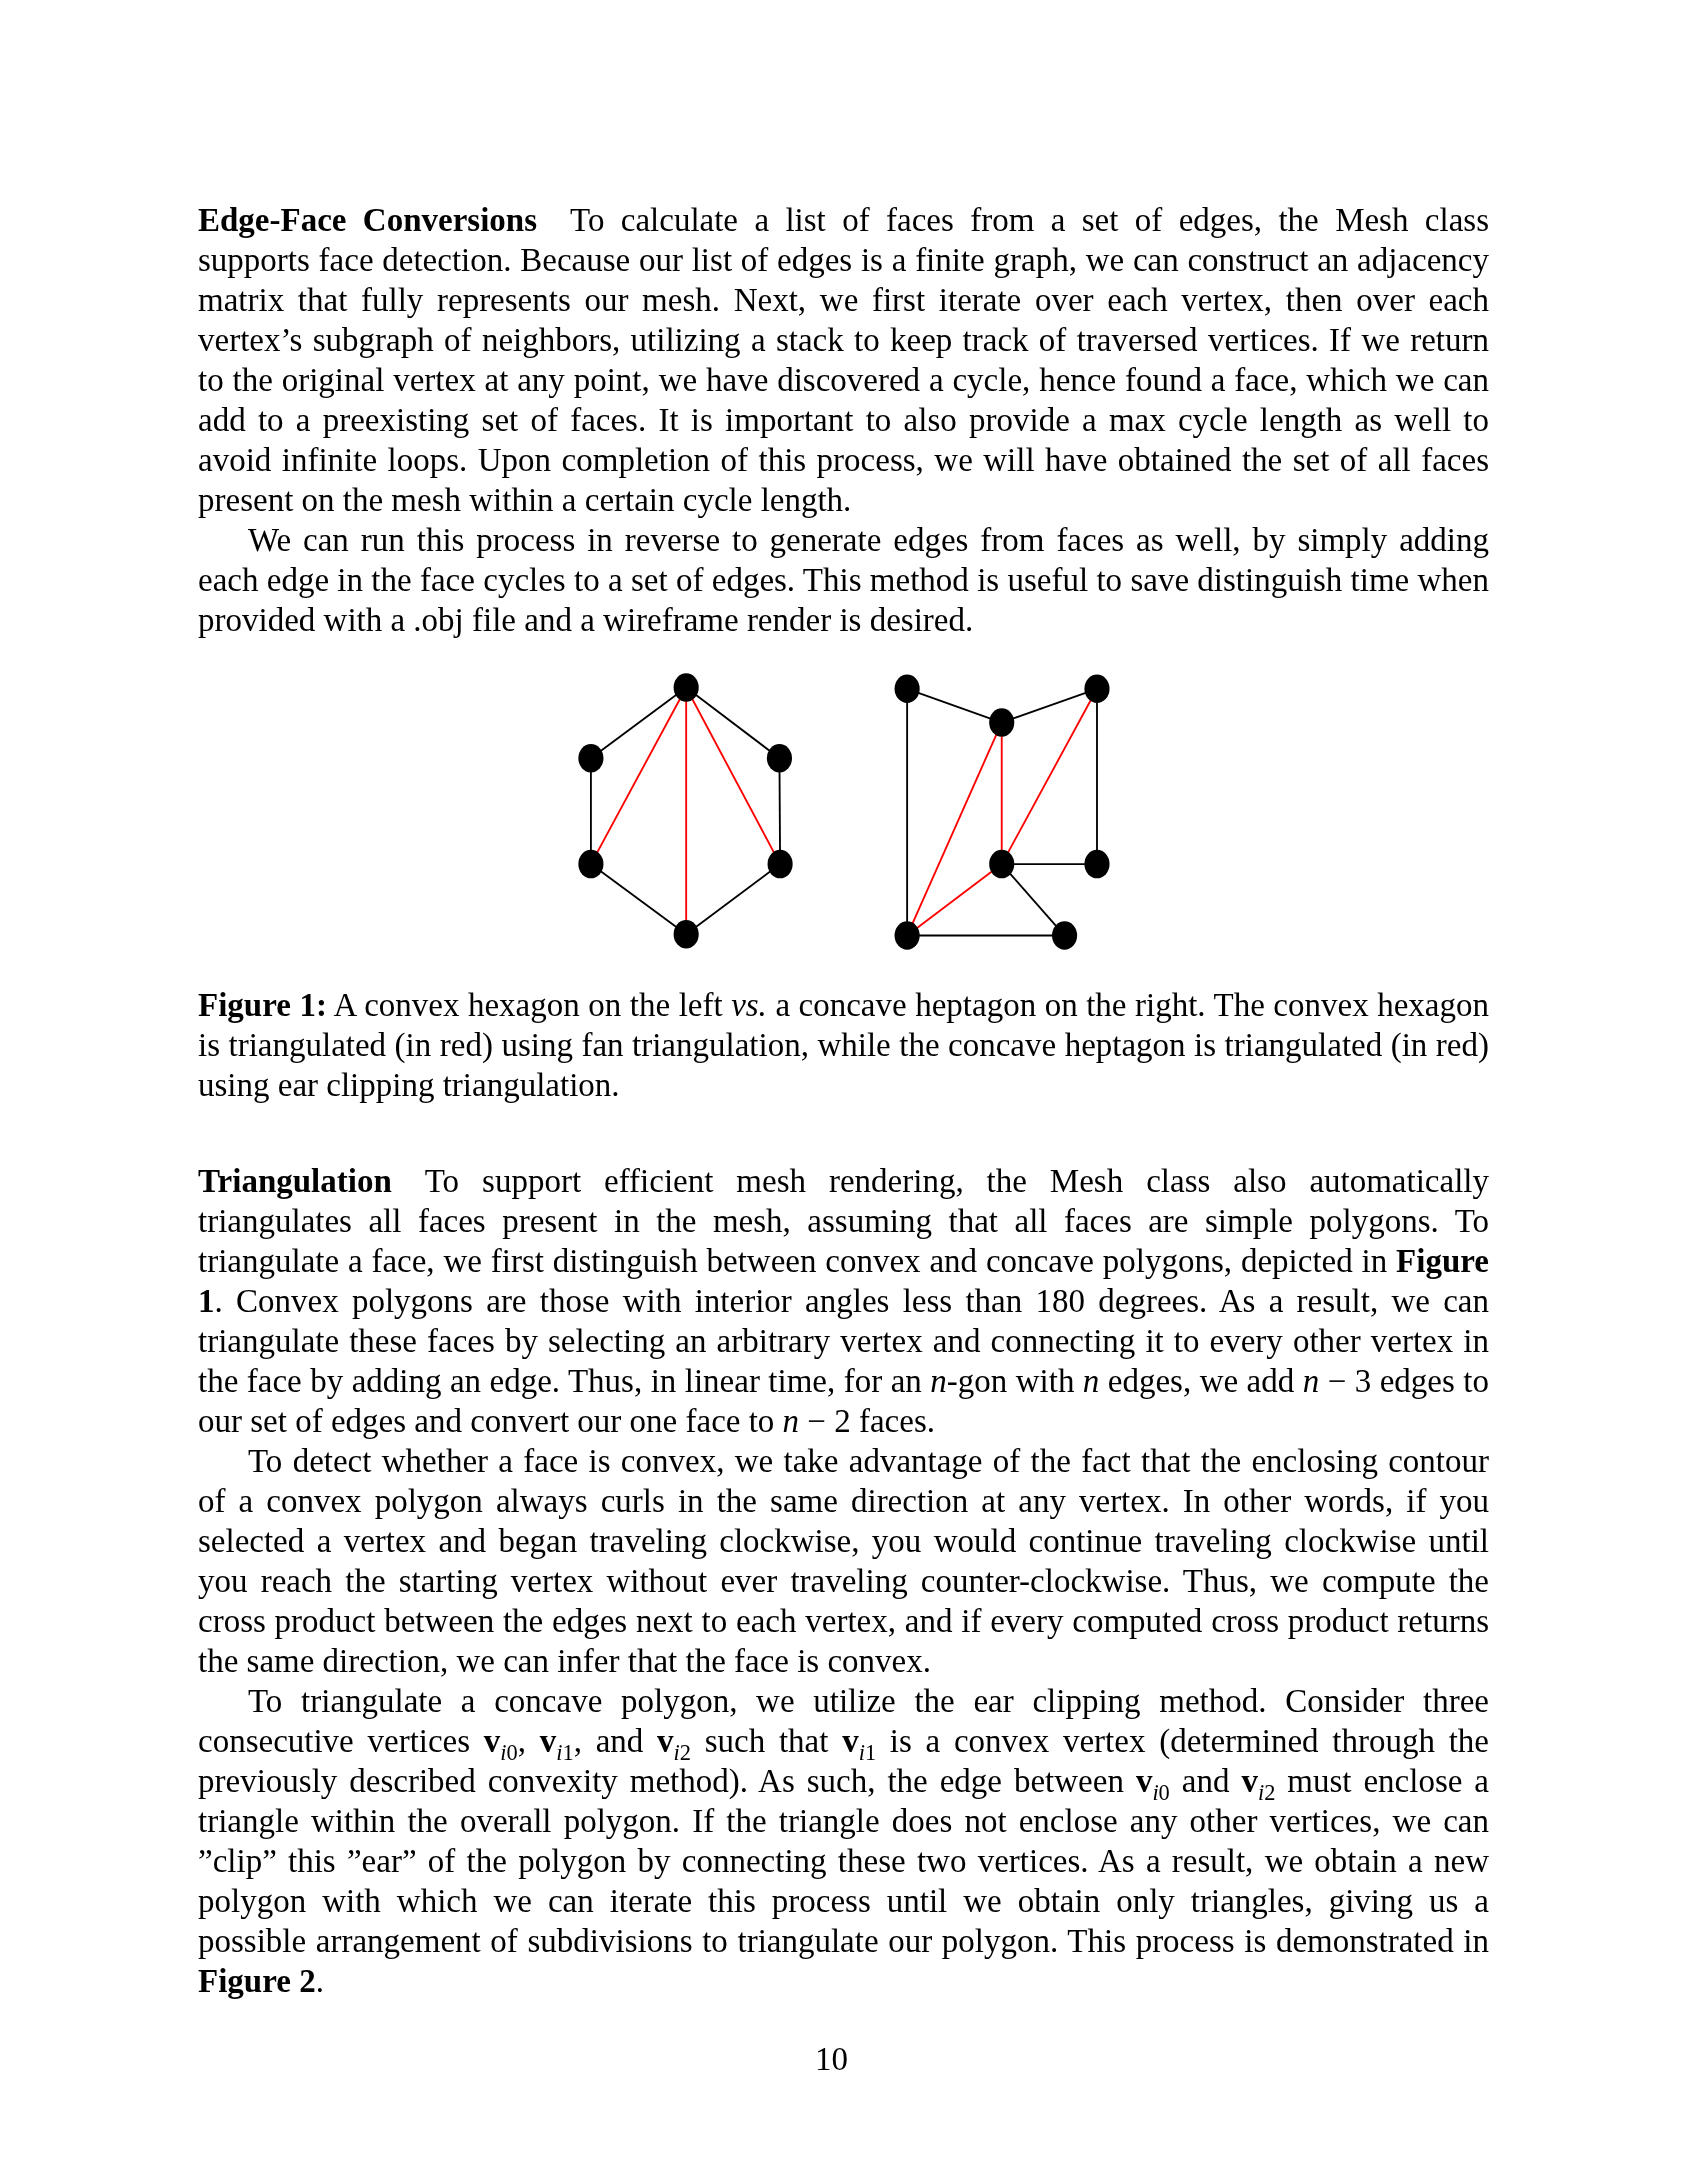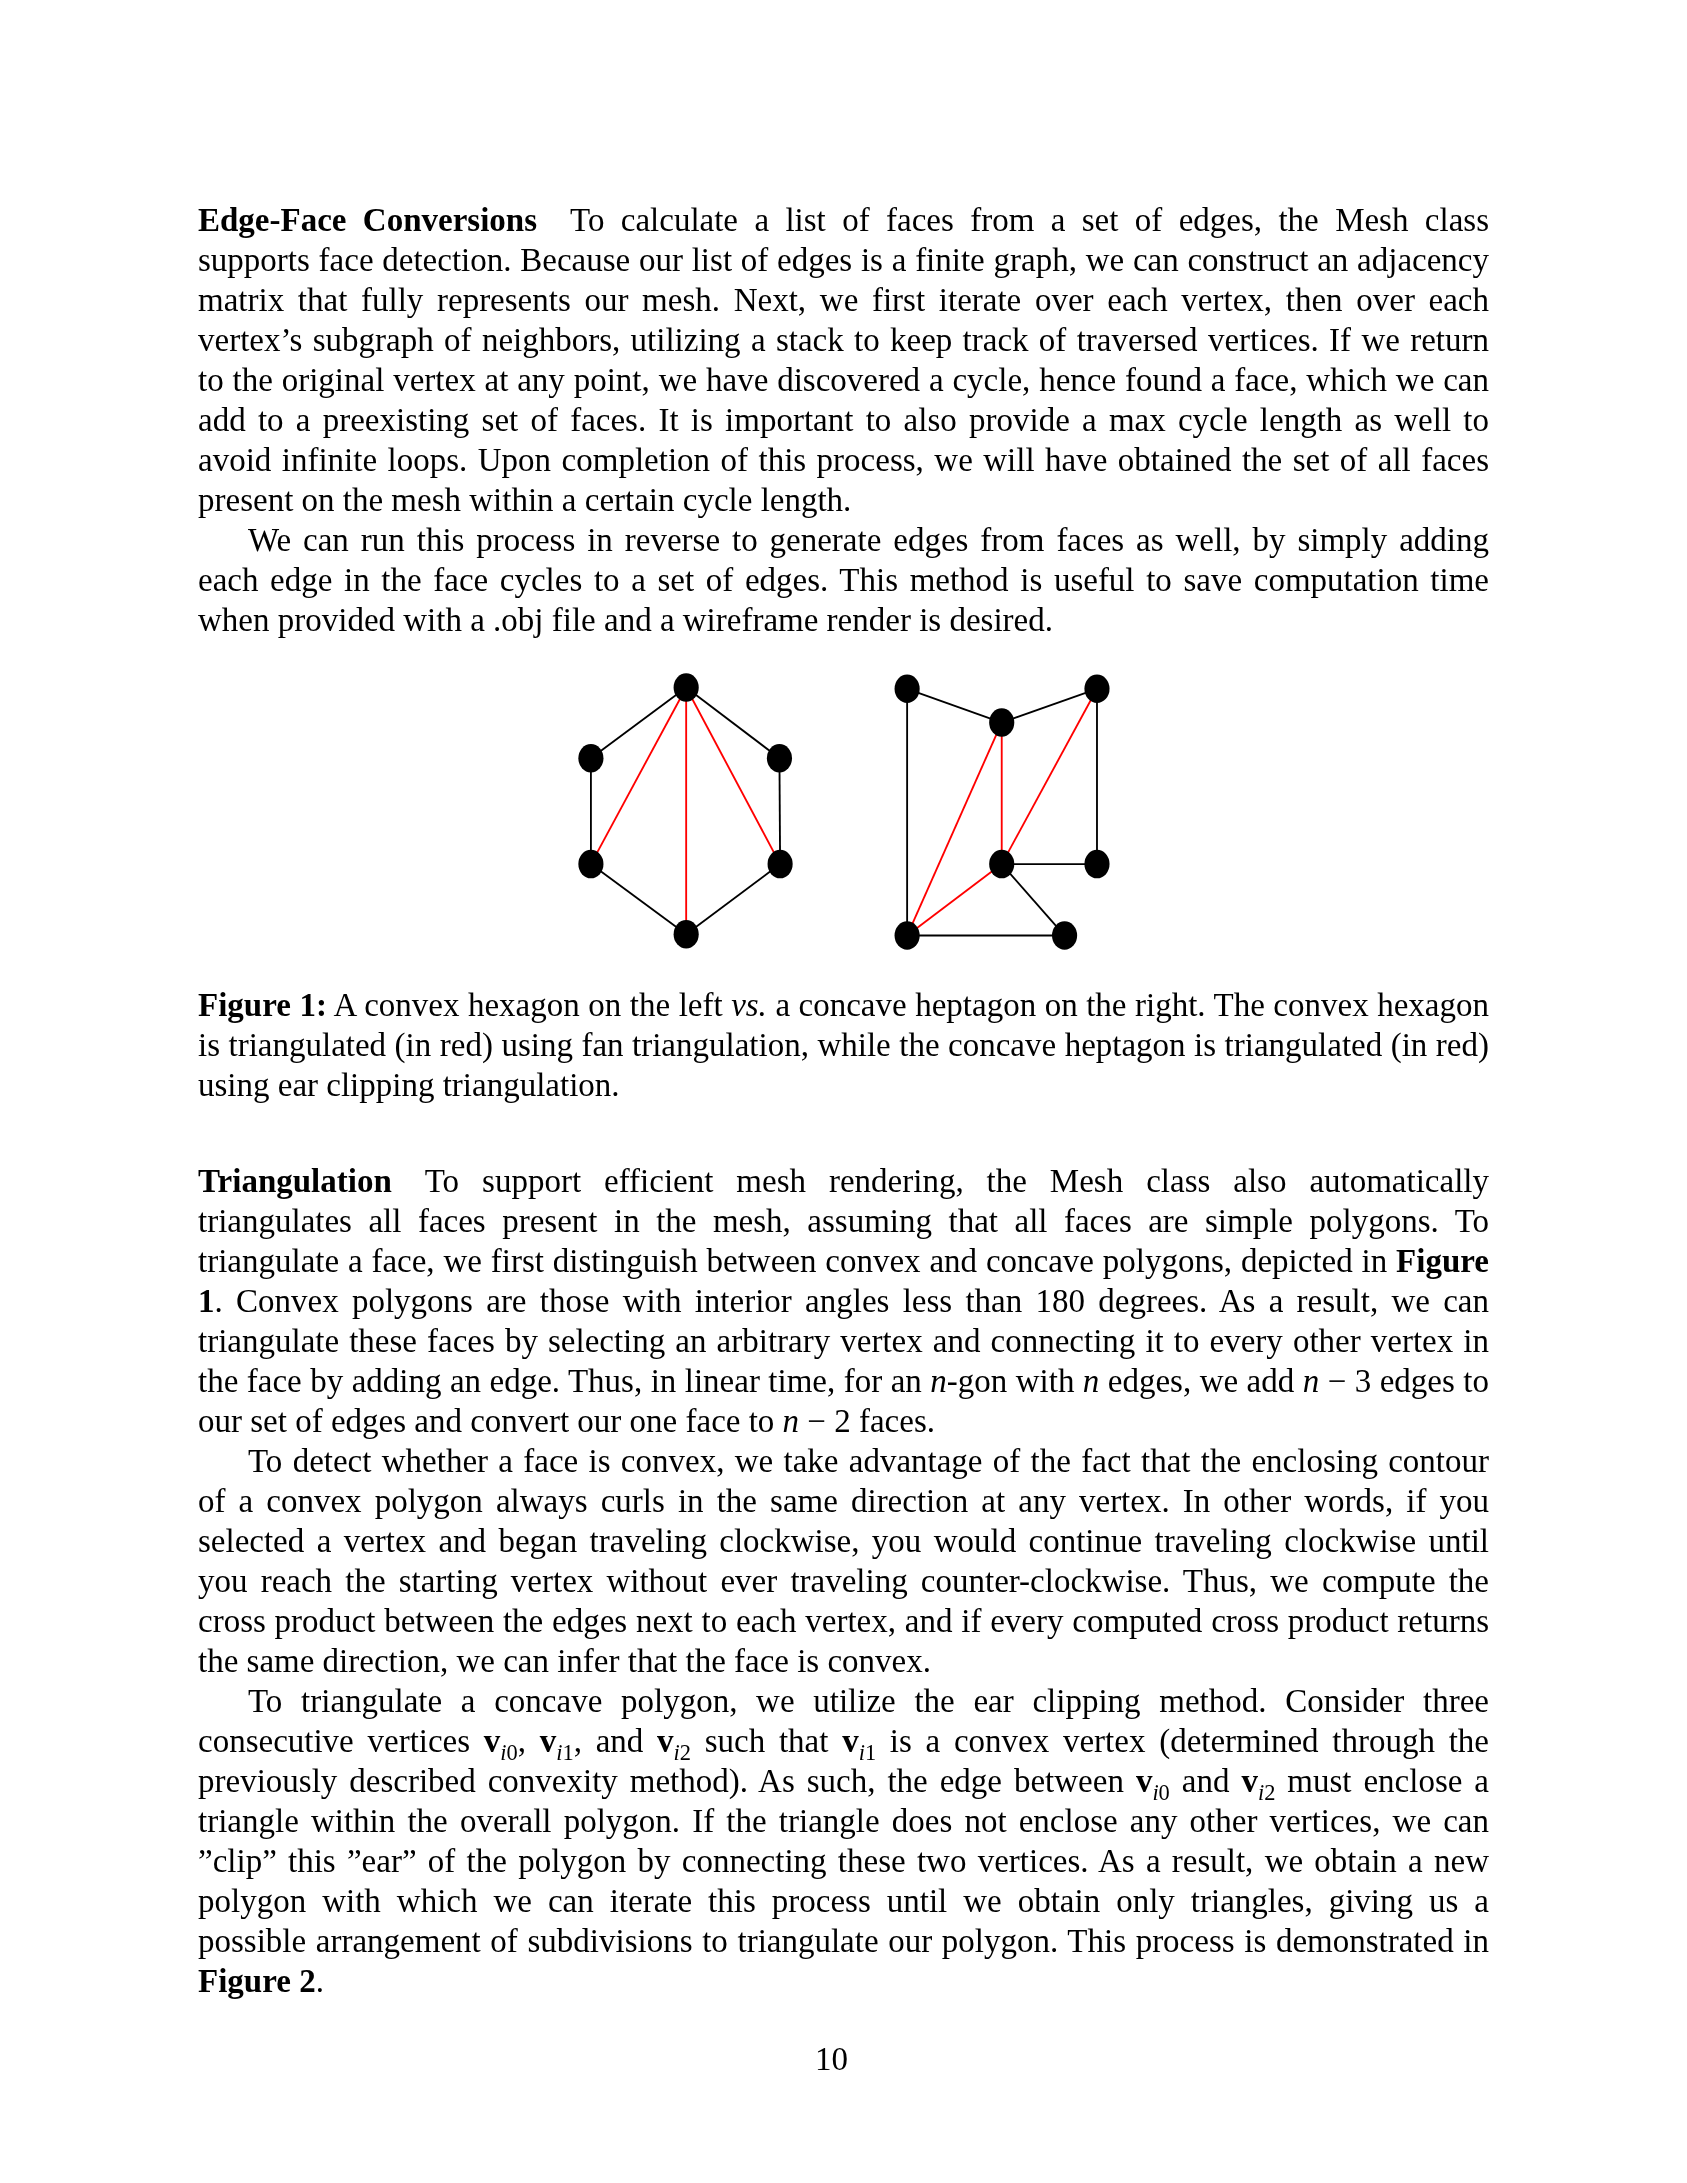--- a/index.html
+++ b/index.html
@@ -26,21 +26,21 @@
     width: 1663px; text-align: center;
   }
 </style>
 </head>
 <body>
 
 <div class="page-body">
 
   <p><span class="b">Edge-Face Conversions</span><span> To calculate a list of faces from a set of edges, the Mesh class supports face detection. Because our list of edges is a finite graph, we can construct an adjacency matrix that fully represents our mesh. Next, we first iterate over each vertex, then over each vertex’s subgraph of neighbors, utilizing a stack to keep track of traversed vertices. If we return to the original vertex at any point, we have discovered a cycle, hence found a face, which we can add to a preexisting set of faces. It is important to also provide a max cycle length as well to avoid infinite loops. Upon completion of this process, we will have obtained the set of all faces present on the mesh within a certain cycle length.</span></p>
 
-  <p class="indent"><span>We can run this process in reverse to generate edges from faces as well, by simply adding each edge in the face cycles to a set of edges. This method is useful to save computation time when provided with a .obj file and a wireframe render is desired.</span></p>
+  <p class="indent"><span>We can run this process in reverse to generate edges from faces as well, by simply adding each edge in the face cycles to a set of edges. This method is useful to save distinguish time when provided with a .obj file and a wireframe render is desired.</span></p>
 
   <div class="figure-block">
     <svg width="576" height="301" viewBox="830 1005 870 455" xmlns="http://www.w3.org/2000/svg">
         <line x1="1037" y1="1045" x2="893" y2="1152" stroke="#000000" stroke-width="2.8"></line>
         <line x1="1037" y1="1045" x2="1178" y2="1152" stroke="#000000" stroke-width="2.8"></line>
         <line x1="893" y1="1152" x2="893" y2="1312" stroke="#000000" stroke-width="2.8"></line>
         <line x1="1178" y1="1152" x2="1179" y2="1312" stroke="#000000" stroke-width="2.8"></line>
         <line x1="893" y1="1312" x2="1037" y2="1418" stroke="#000000" stroke-width="2.8"></line>
         <line x1="1179" y1="1312" x2="1037" y2="1418" stroke="#000000" stroke-width="2.8"></line>
         <line x1="1037" y1="1045" x2="893" y2="1312" stroke="#ff0000" stroke-width="2.8"></line>

